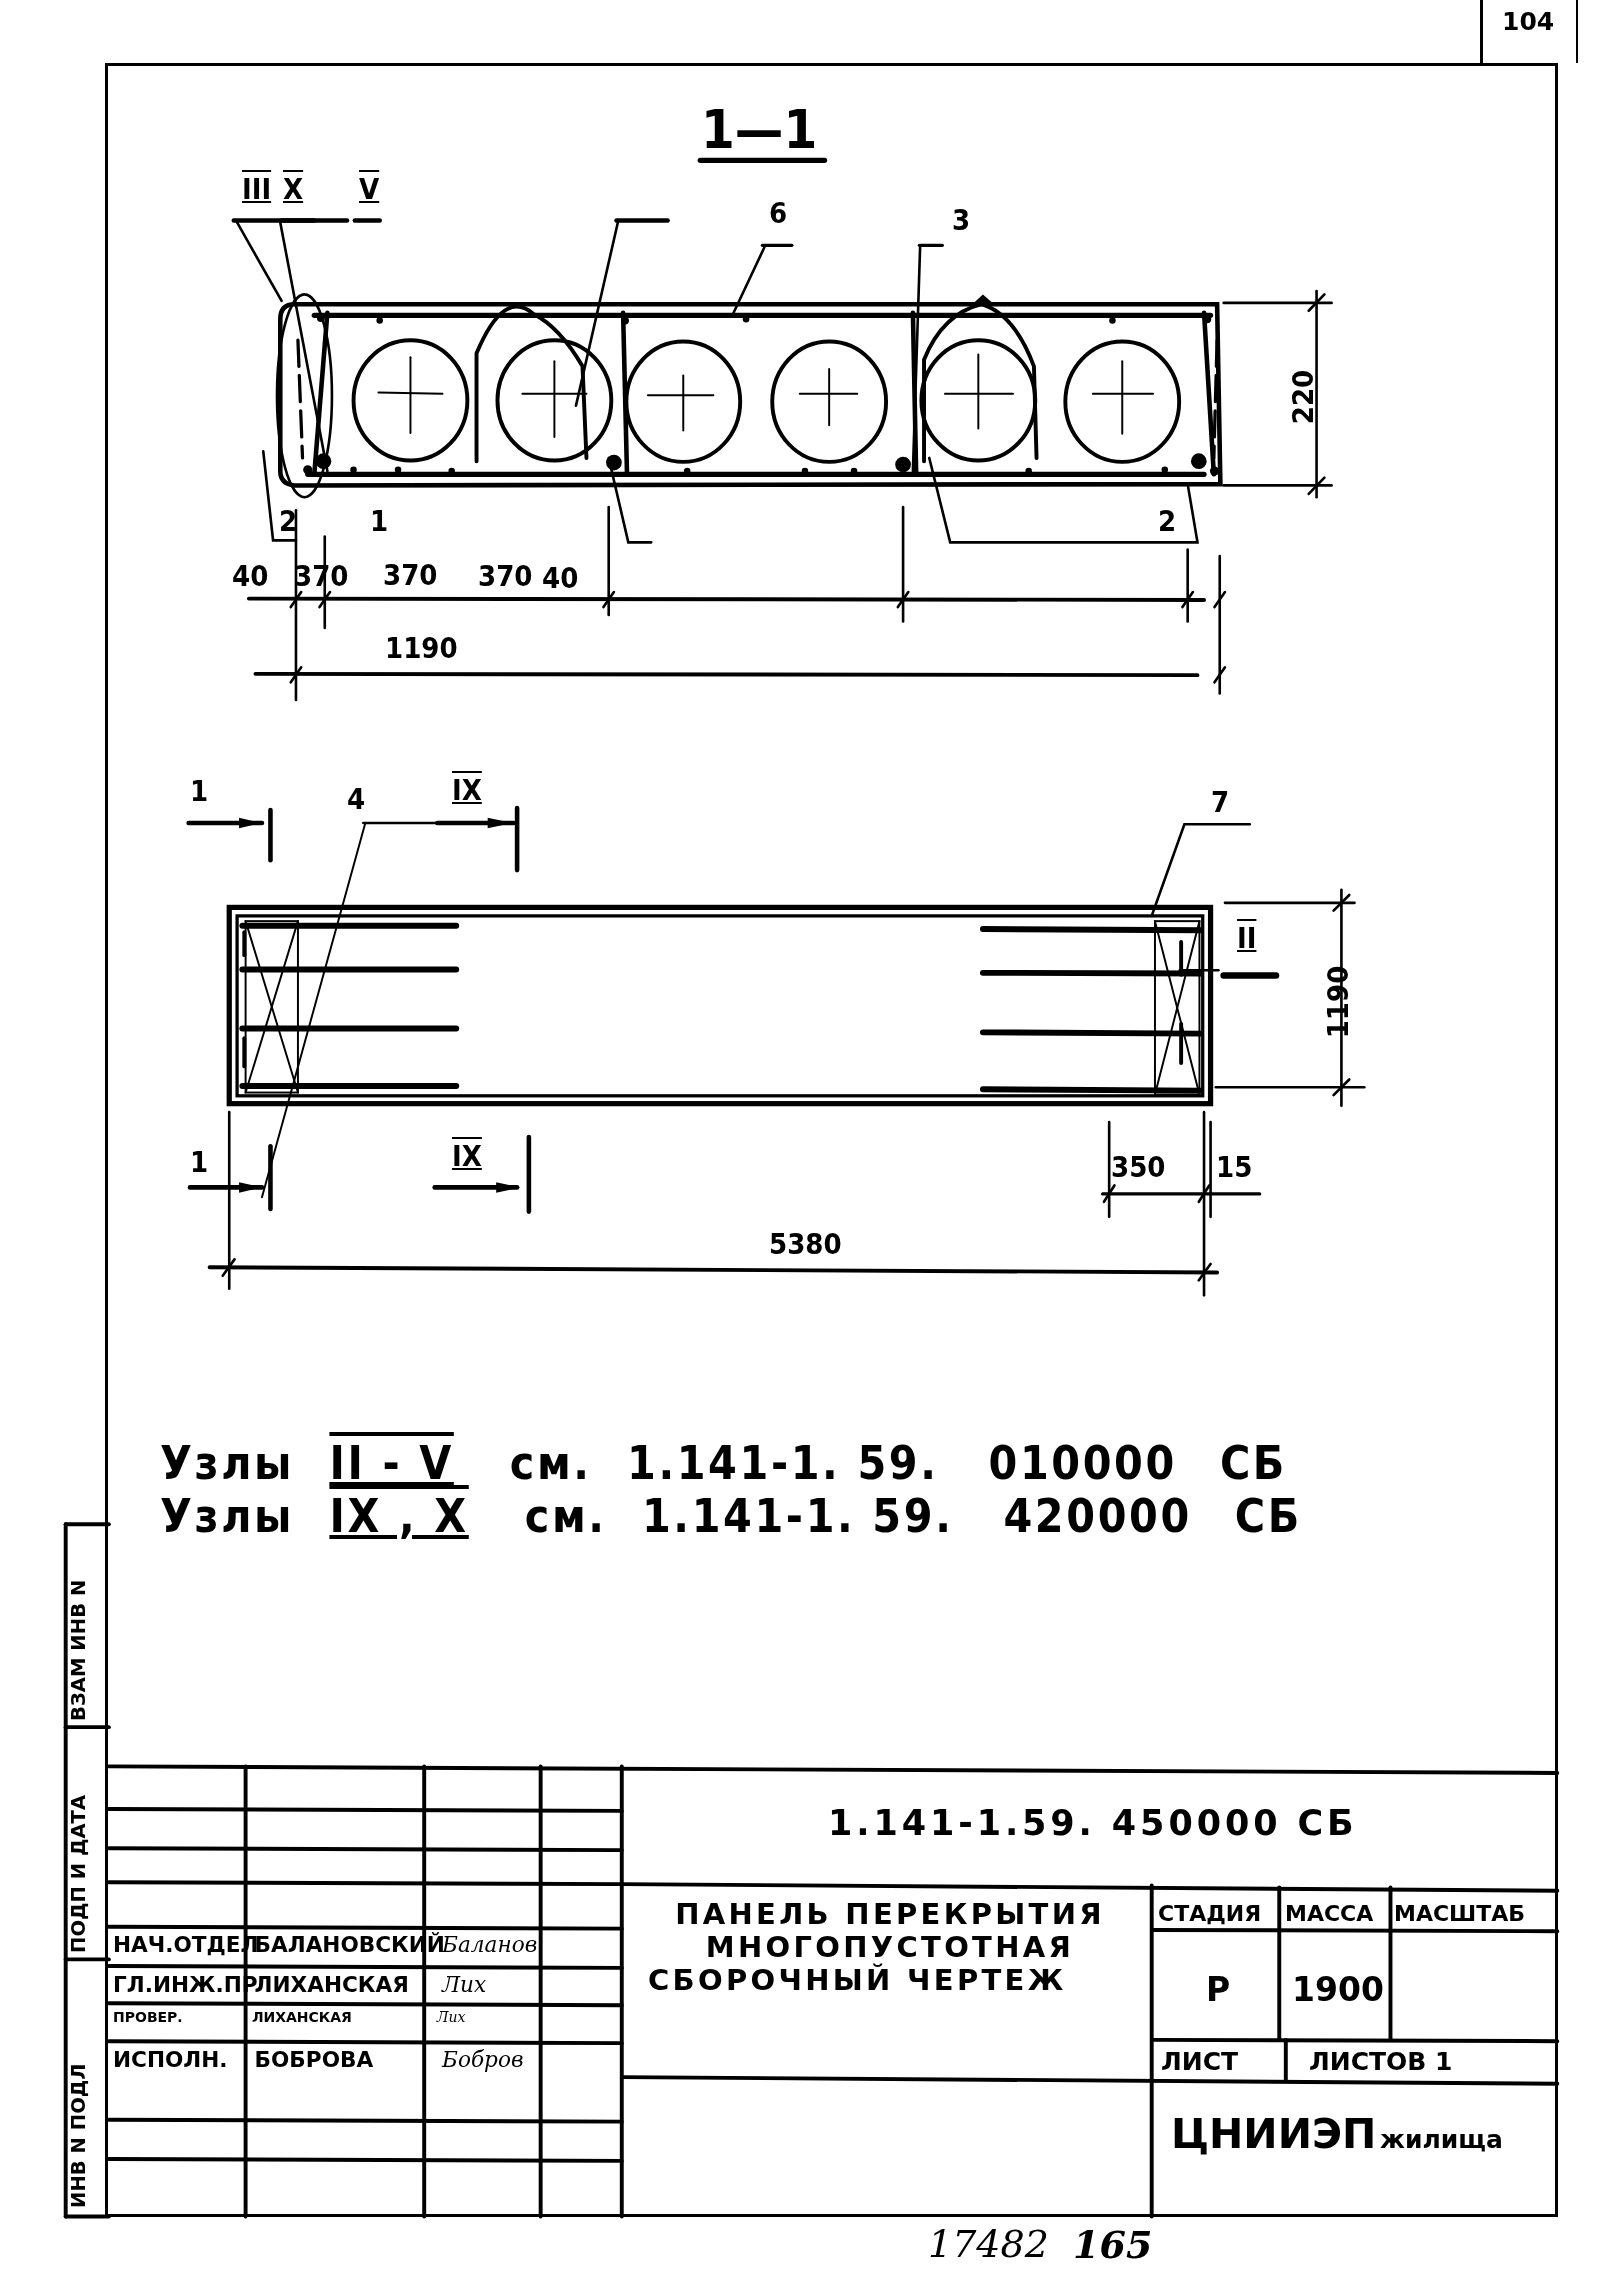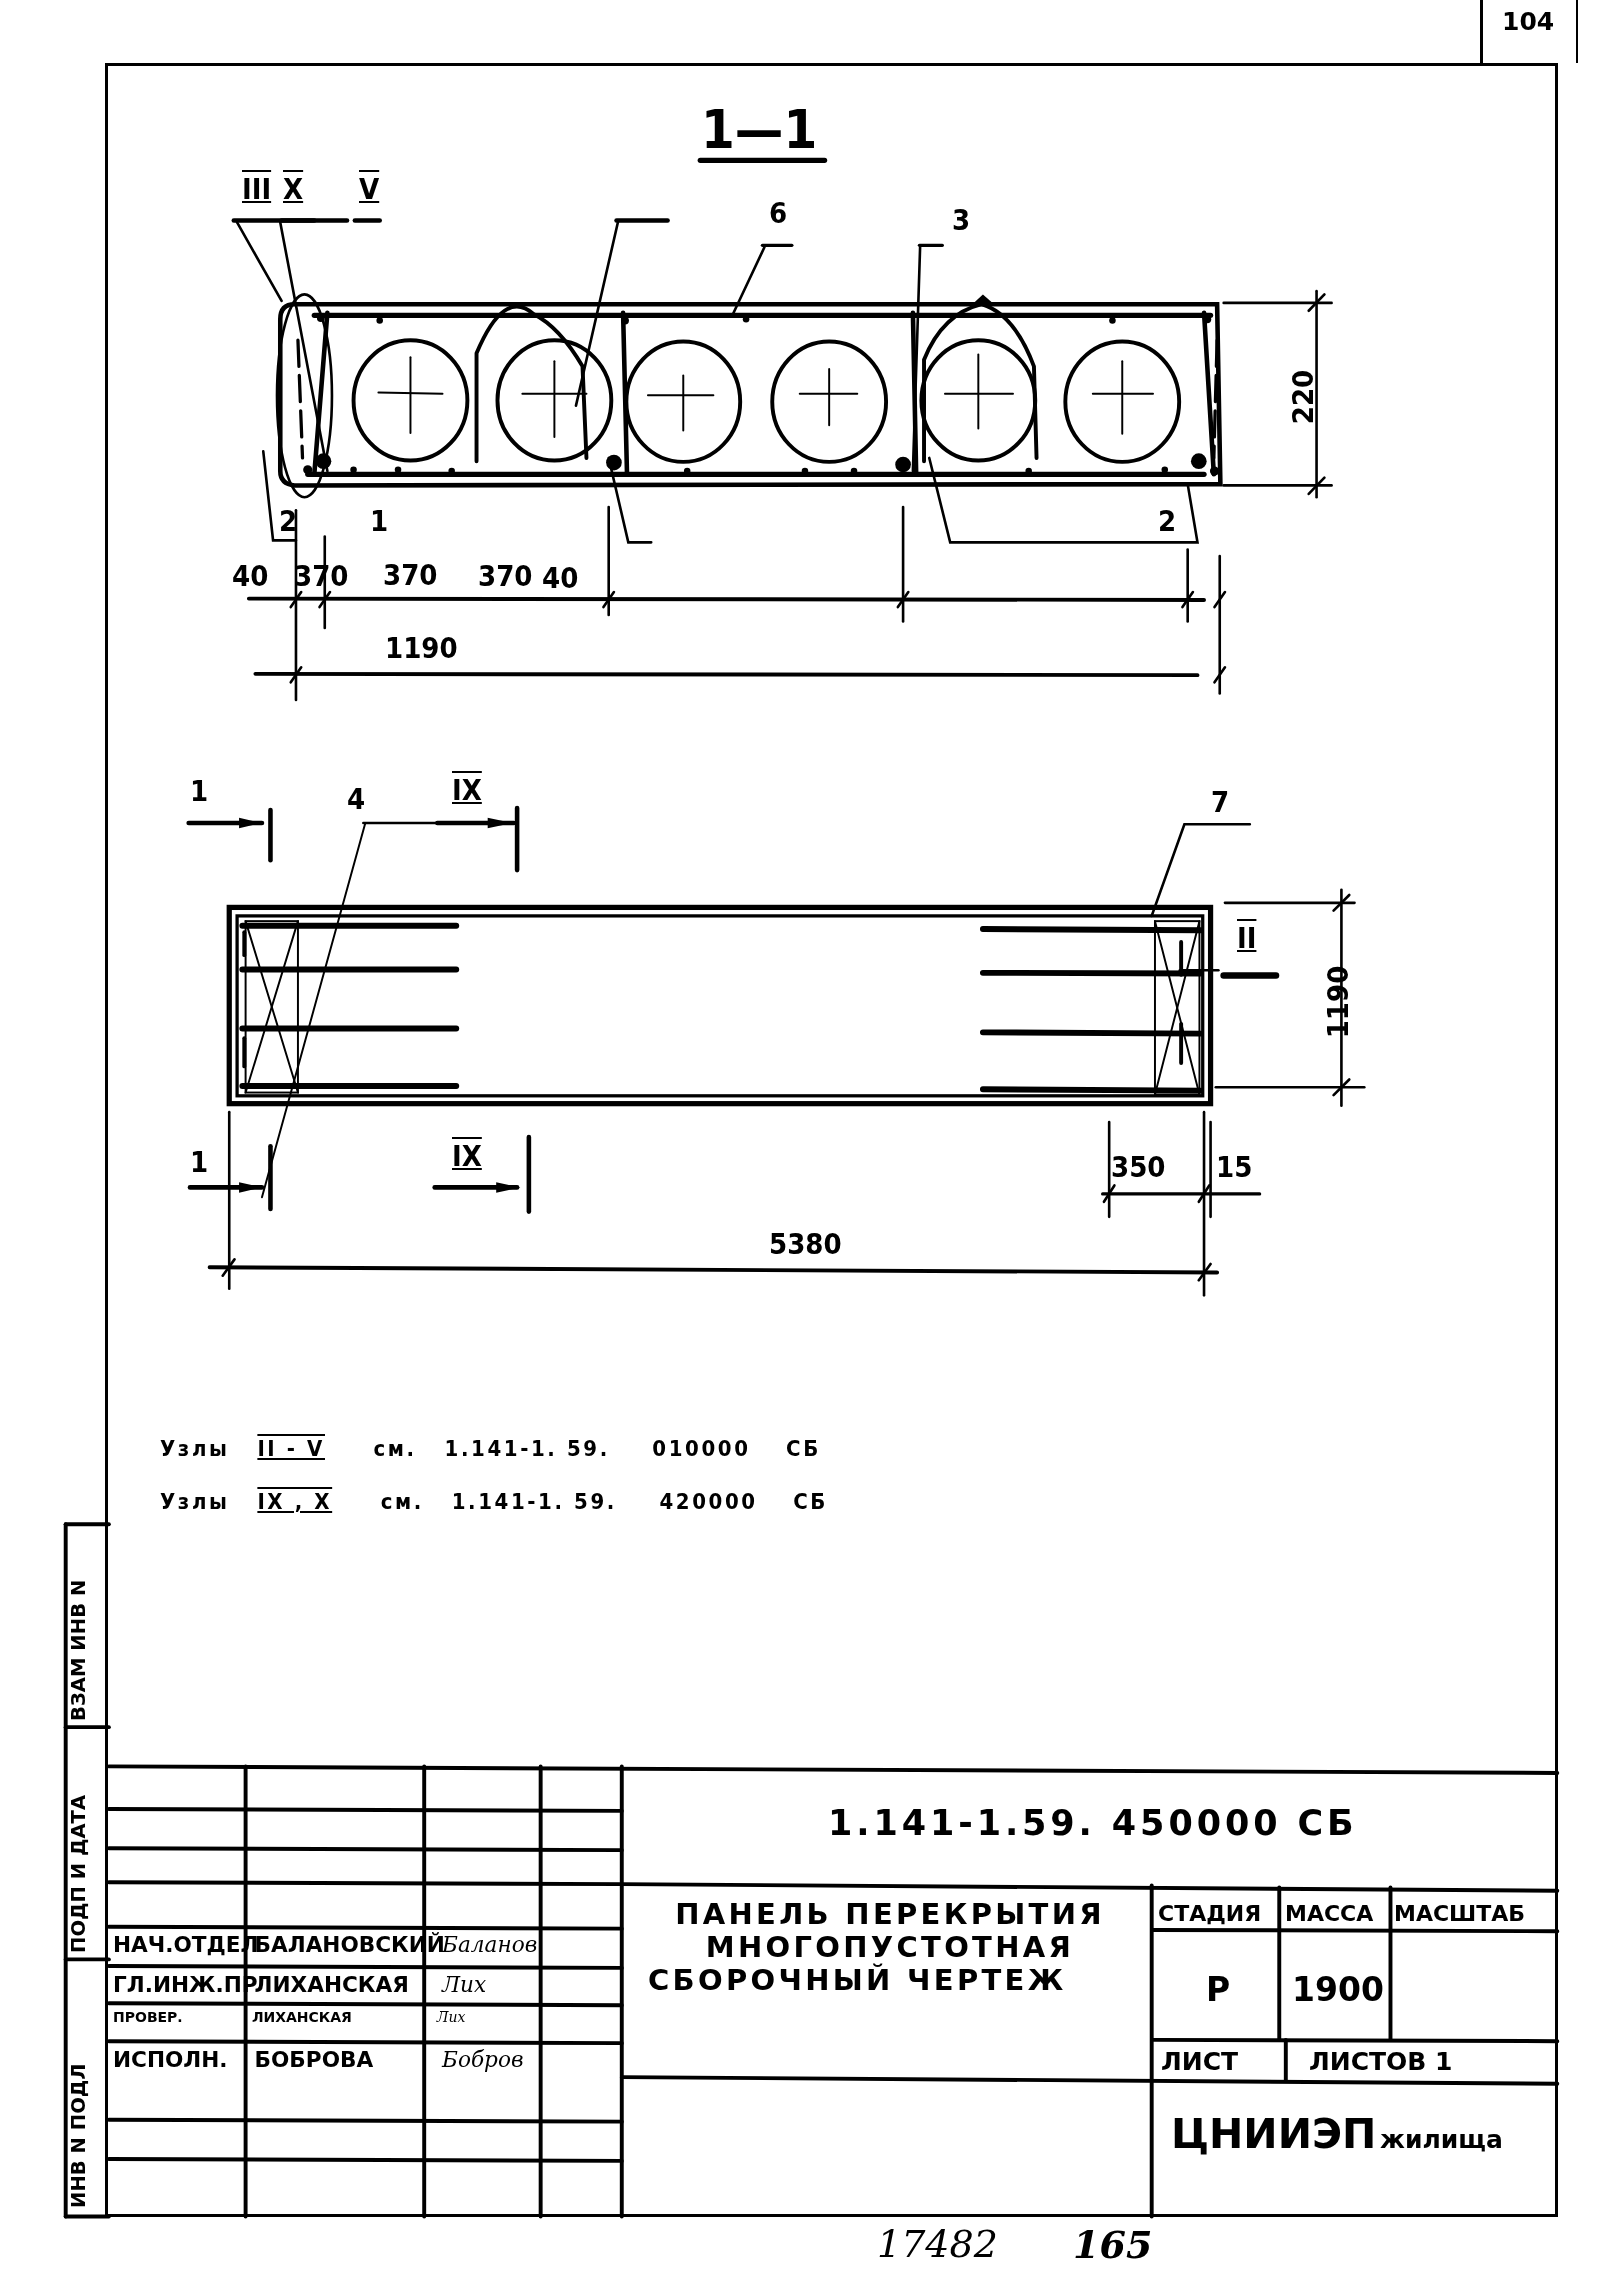--- a/index.html
+++ b/index.html
@@ -8,21 +8,21 @@
   .sheet-frame { position: absolute; left: 105px; top: 63px; width: 1453px; height: 2154px;
                  border: 3.9px solid #000; box-sizing: border-box; }
   .page-num-box { position: absolute; left: 1480px; top: 0; width: 98px; height: 63px;
                   border-left: 3.9px solid #000; border-right: 2.6px solid #000; box-sizing: border-box; }
   .page-num { position: absolute; left: 1502px; top: 6.5px; font-size: 25px; font-weight: bold;
               font-family: "DejaVu Sans", sans-serif; }
   .lbl { position: absolute; font-family: "DejaVu Sans Condensed", "DejaVu Sans", sans-serif;
          font-weight: bold; white-space: nowrap; }
   .title-11 { font-size: 54px; }
   .dim { font-size: 29px; }
-  .note { font-size: 22px; letter-spacing: 2.6px; }
+  .note { font-size: 46px; letter-spacing: 2.6px; }
   svg.drawing { position: absolute; left: 0; top: 0; }
   .tb-cell { position: absolute; font-family: "DejaVu Sans", sans-serif; font-weight: bold;
              white-space: nowrap; }
   .margin-text { position: absolute; font-family: "DejaVu Sans", sans-serif; font-weight: bold;
                  font-size: 19.6px; transform: rotate(-90deg); transform-origin: left top; white-space: nowrap; }
   .handwritten { position: absolute; font-family: "DejaVu Serif", serif; font-style: italic;
                  font-size: 38px; }
 </style>
 </head>
 <body>
@@ -345,15 +345,15 @@
   <span style="display:inline-block; width:134px;">ПРОВЕР.</span>
   <span style="display:inline-block; width:180px;">ЛИХАНСКАЯ</span>
   <span style="font-family:'DejaVu Serif', serif; font-style:italic; font-weight:normal;">Лих</span>
 </div>
 <div class="tb-cell" style="left:113px; top:2047px; font-size:21.6px;">
   <span style="display:inline-block; width:134px;">ИСПОЛН.</span>
   <span style="display:inline-block; width:180px;">БОБРОВА</span>
   <span style="font-family:'DejaVu Serif', serif; font-style:italic; font-weight:normal;">Бобров</span>
 </div>
 
-<div class="handwritten" style="left:877px; top:2222px;text-align:center;">17482</div>
+<div class="handwritten" style="left:928px; top:2222px;text-align:center;">17482</div>
 <div class="handwritten" style="left:1073px; top:2222px; font-weight:bold;">165</div>
 
 
 </body></html>

